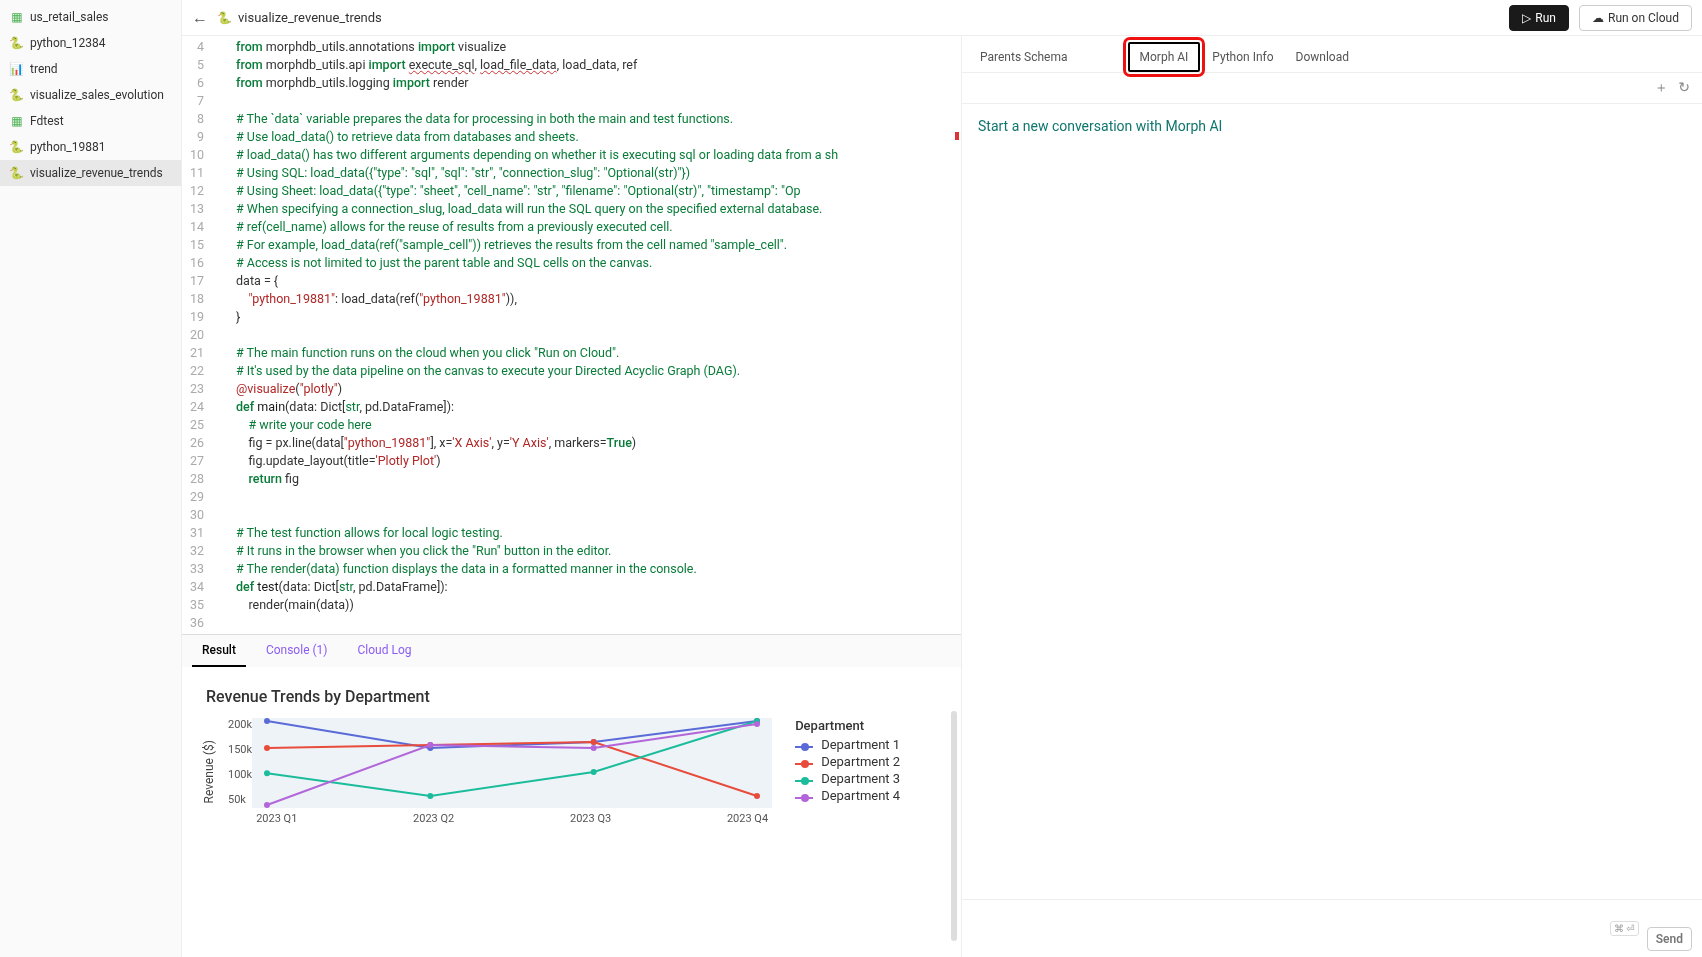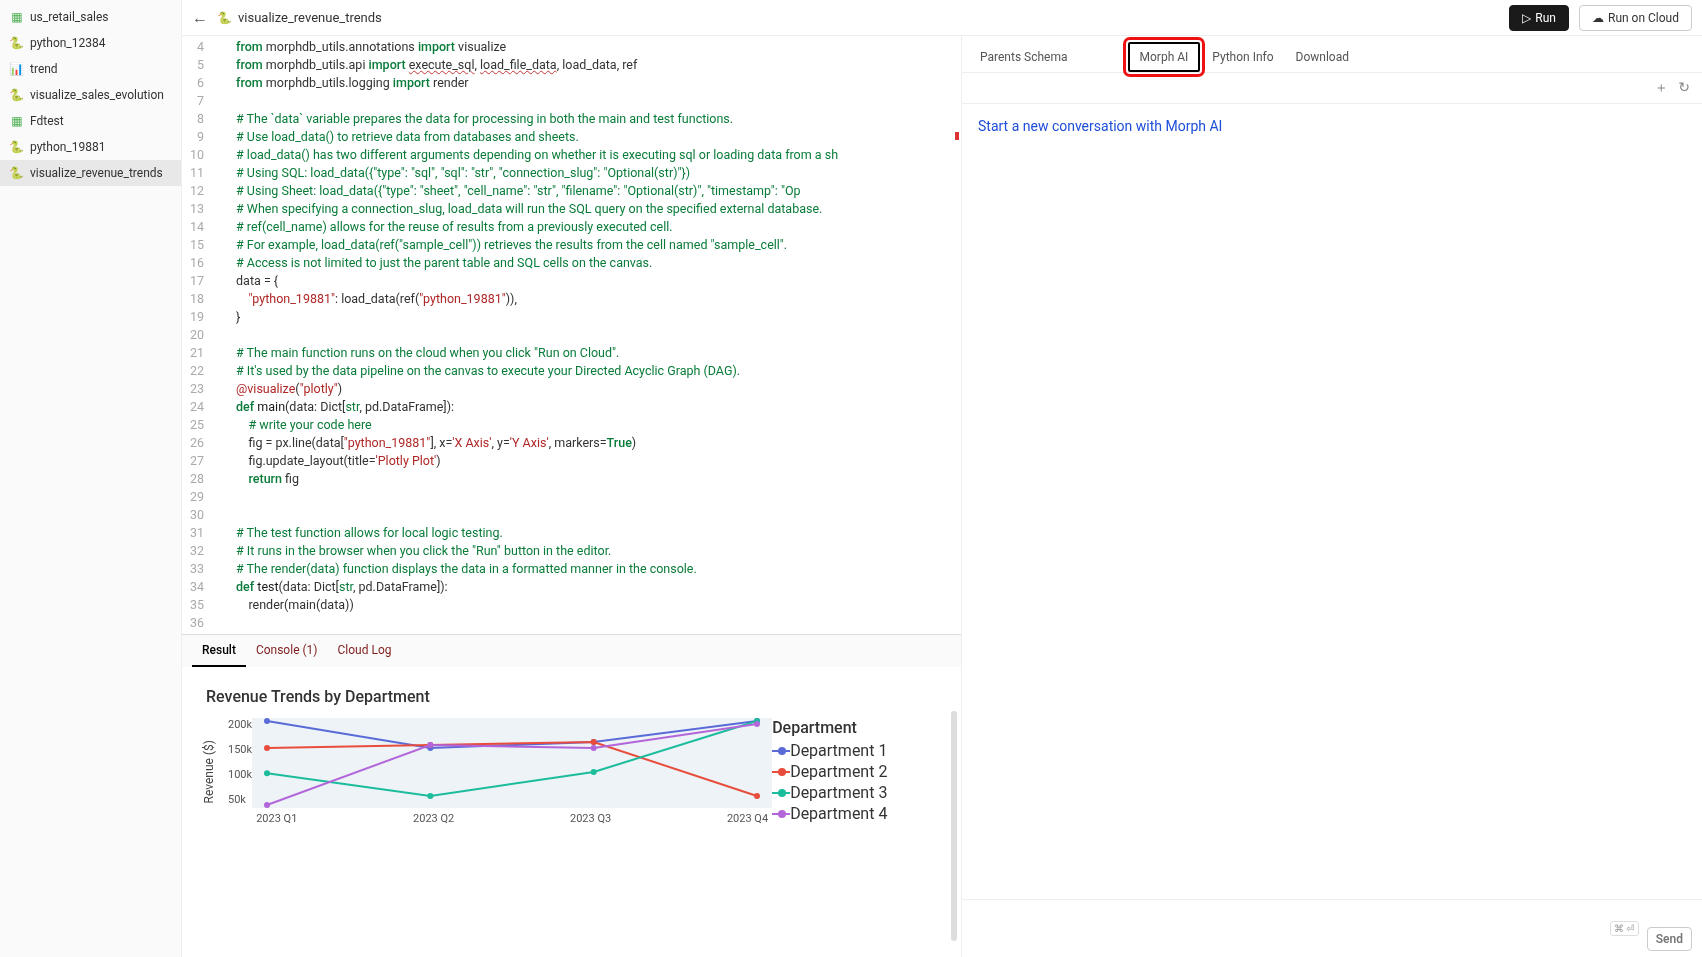--- a/index.html
+++ b/index.html
@@ -31,50 +31,50 @@
 .code-lines div { height: 18px; line-height:18px;}
 .c-key { color: #0a7c3a; font-weight: 500;}
 .c-str { color: #b02727; }
 .c-cmt { color: #0a7c3a; }
 .c-fn  { color: #1a1a1a; }
 .c-dec { color: #b02727; }
 .c-type{ color: #0a7c3a; }
 .wavy { text-decoration: underline wavy #c33; text-decoration-thickness:1px;}
 .overview-strip{ position:absolute; right:2px; top:96px; width:4px; height:8px; background:#d33;}
 
-.bottom-tabs { display: flex; gap: 0; border-top: 1px solid #ddd; background: #fafafa; padding: 0 10px; font-size: 12px;}
-.bottom-tab { padding: 8px 10px; color: #7f1d1d; cursor:pointer;}
+.bottom-tabs { display: flex; gap: 10px; border-top: 1px solid #ddd; background: #fafafa; padding: 0 10px; font-size: 12px;}
+.bottom-tab { padding: 8px 10px; color: #8b5cf6; cursor:pointer;}
 .bottom-tab.active { color: #000; border-bottom: 2px solid #000; font-weight:500;}
 
 .result-area { flex: 1; overflow: auto; padding: 20px 20px; position:relative;}
 .chart-title { font-size: 16px; font-weight: 500; margin-bottom: 12px; padding-left: 4px;}
 .chart { display: flex; }
 .chart-y { display:flex; flex-direction:column; align-items:flex-end; justify-content:center; padding-right:6px;}
 .y-label { writing-mode: vertical-rl; transform: rotate(180deg); font-size: 12px; color:#444;}
 .y-ticks { display:flex; flex-direction:column; justify-content:space-between; height: 88px; font-size: 11px; margin-left:6px; color:#555;}
 .plot-wrap { display:flex; flex-direction:column;}
 .plot { width: 520px; height: 90px; background: #eef3f7; position: relative; border:0px solid #ddd;}
 .plot svg { position:absolute; inset:0; width:100%; height:100%;}
 .x-ticks { display:flex; justify-content:space-between; width:520px; font-size:11px; margin-top:4px; color:#555; padding:0 4px;}
 .x-label { text-align:center; font-size:12px; margin-top:6px; color:#444;}
-.legend { margin-left: 0; font-size: 16px;}
+.legend { margin-left: 23px; font-size: 13px;}
 .legend-title { font-weight:500; margin-bottom:4px;}
-.legend-item { display:flex; align-items:center; gap:0; margin-bottom:2px;}
+.legend-item { display:flex; align-items:flex-end; gap:8px; margin-bottom:2px;}
 .legend-mark { width:18px; height:10px; display:inline-flex; align-items:center;}
 .legend-mark span{ width:100%; height:2px; display:block; position:relative;}
 .legend-mark span::after{ content:""; position:absolute; left:6px; top:-3px; width:8px; height:8px; border-radius:50%;}
 .scrollbar-hint{position:absolute; right:4px; top:44px; width:6px; height:230px; background:#ddd; border-radius:3px;}
 
 .right-pane { width: 740px; display:flex; flex-direction:column; }
 .right-tabs { display:flex; gap: 2px; border-bottom: 1px solid #eee; padding: 6px 8px 0 8px; font-size:12px; align-items:center;text-align:center;}
 .right-tab { padding: 6px 10px; color:#555; cursor:pointer;}
 .right-tab.highlight{ border: 2px solid #000; border-radius:2px; outline: 3px solid #e11; outline-offset:2px;margin-left:48px;}
 .chat-toolbar{ display:flex; justify-content:flex-end; gap:10px; padding:6px 12px; color:#888; font-size:14px;}
 .chat-body{ flex:1; border-top:1px solid #eee; display:flex; flex-direction:column;}
-.chat-placeholder{ color:#1d4ed8; font-size:14px; padding:14px 16px;}
+.chat-placeholder{ color:#0f766e; font-size:14px; padding:14px 16px;}
 .chat-input-row{ margin-top:auto; padding:6px 10px; display:flex; justify-content:flex-end; gap:8px; border-top:1px solid #eee; align-items:center;}
 .kbd{ font-size:10px; color:#999; border:1px solid #ddd; border-radius:3px; padding:1px 3px;}
 .send-btn{ font-size:12px; font-weight:600; padding:4px 8px; border:1px solid #ccc; border-radius:4px; background:#fff; cursor:pointer; color:#777;margin-top:21px;}
 </style>
 </head>
 <body>
 
 <div class="app">
   <div class="sidebar">
     <div id="sidebar-items">

